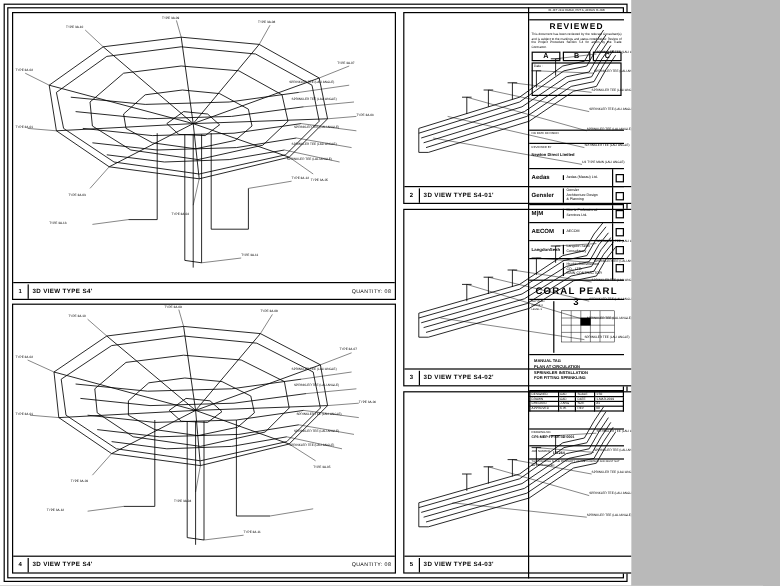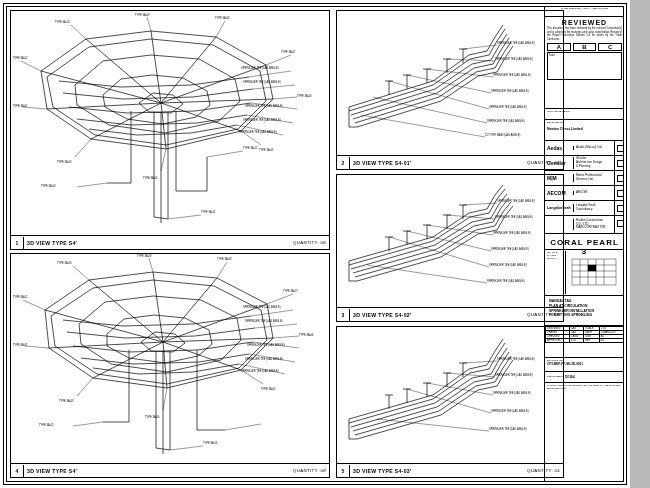--- a/index.html
+++ b/index.html
@@ -1,18 +1,18 @@
 <!DOCTYPE html>
 <html><head>
 <meta charset="utf-8">
 <style>
   html,body{margin:0;padding:0;background:#b9b9b9;}
   body{font-family:"Liberation Sans",sans-serif;}
   .sheet{
-    position:relative;width:630px;height:488px;background:#ffffff;
+    position:relative;width:526px;height:488px;background:#ffffff;
     box-sizing:border-box;overflow:hidden;
   }
   .frame{position:absolute;left:3px;top:3px;right:3px;bottom:3px;border:1.5px solid #000;}
   .inner-frame{position:absolute;left:6px;top:6px;right:6px;bottom:6px;border:0.8px solid #000;}
 
   
   .panel{position:absolute;border:1px solid #000;box-sizing:border-box;background:#fff;}
   .panel .canvas{position:absolute;left:0;top:0;right:0;bottom:14px;overflow:hidden;}
   .panel .titlebar{
     position:absolute;left:0;right:0;bottom:0;height:14px;border-top:1px solid #000;

